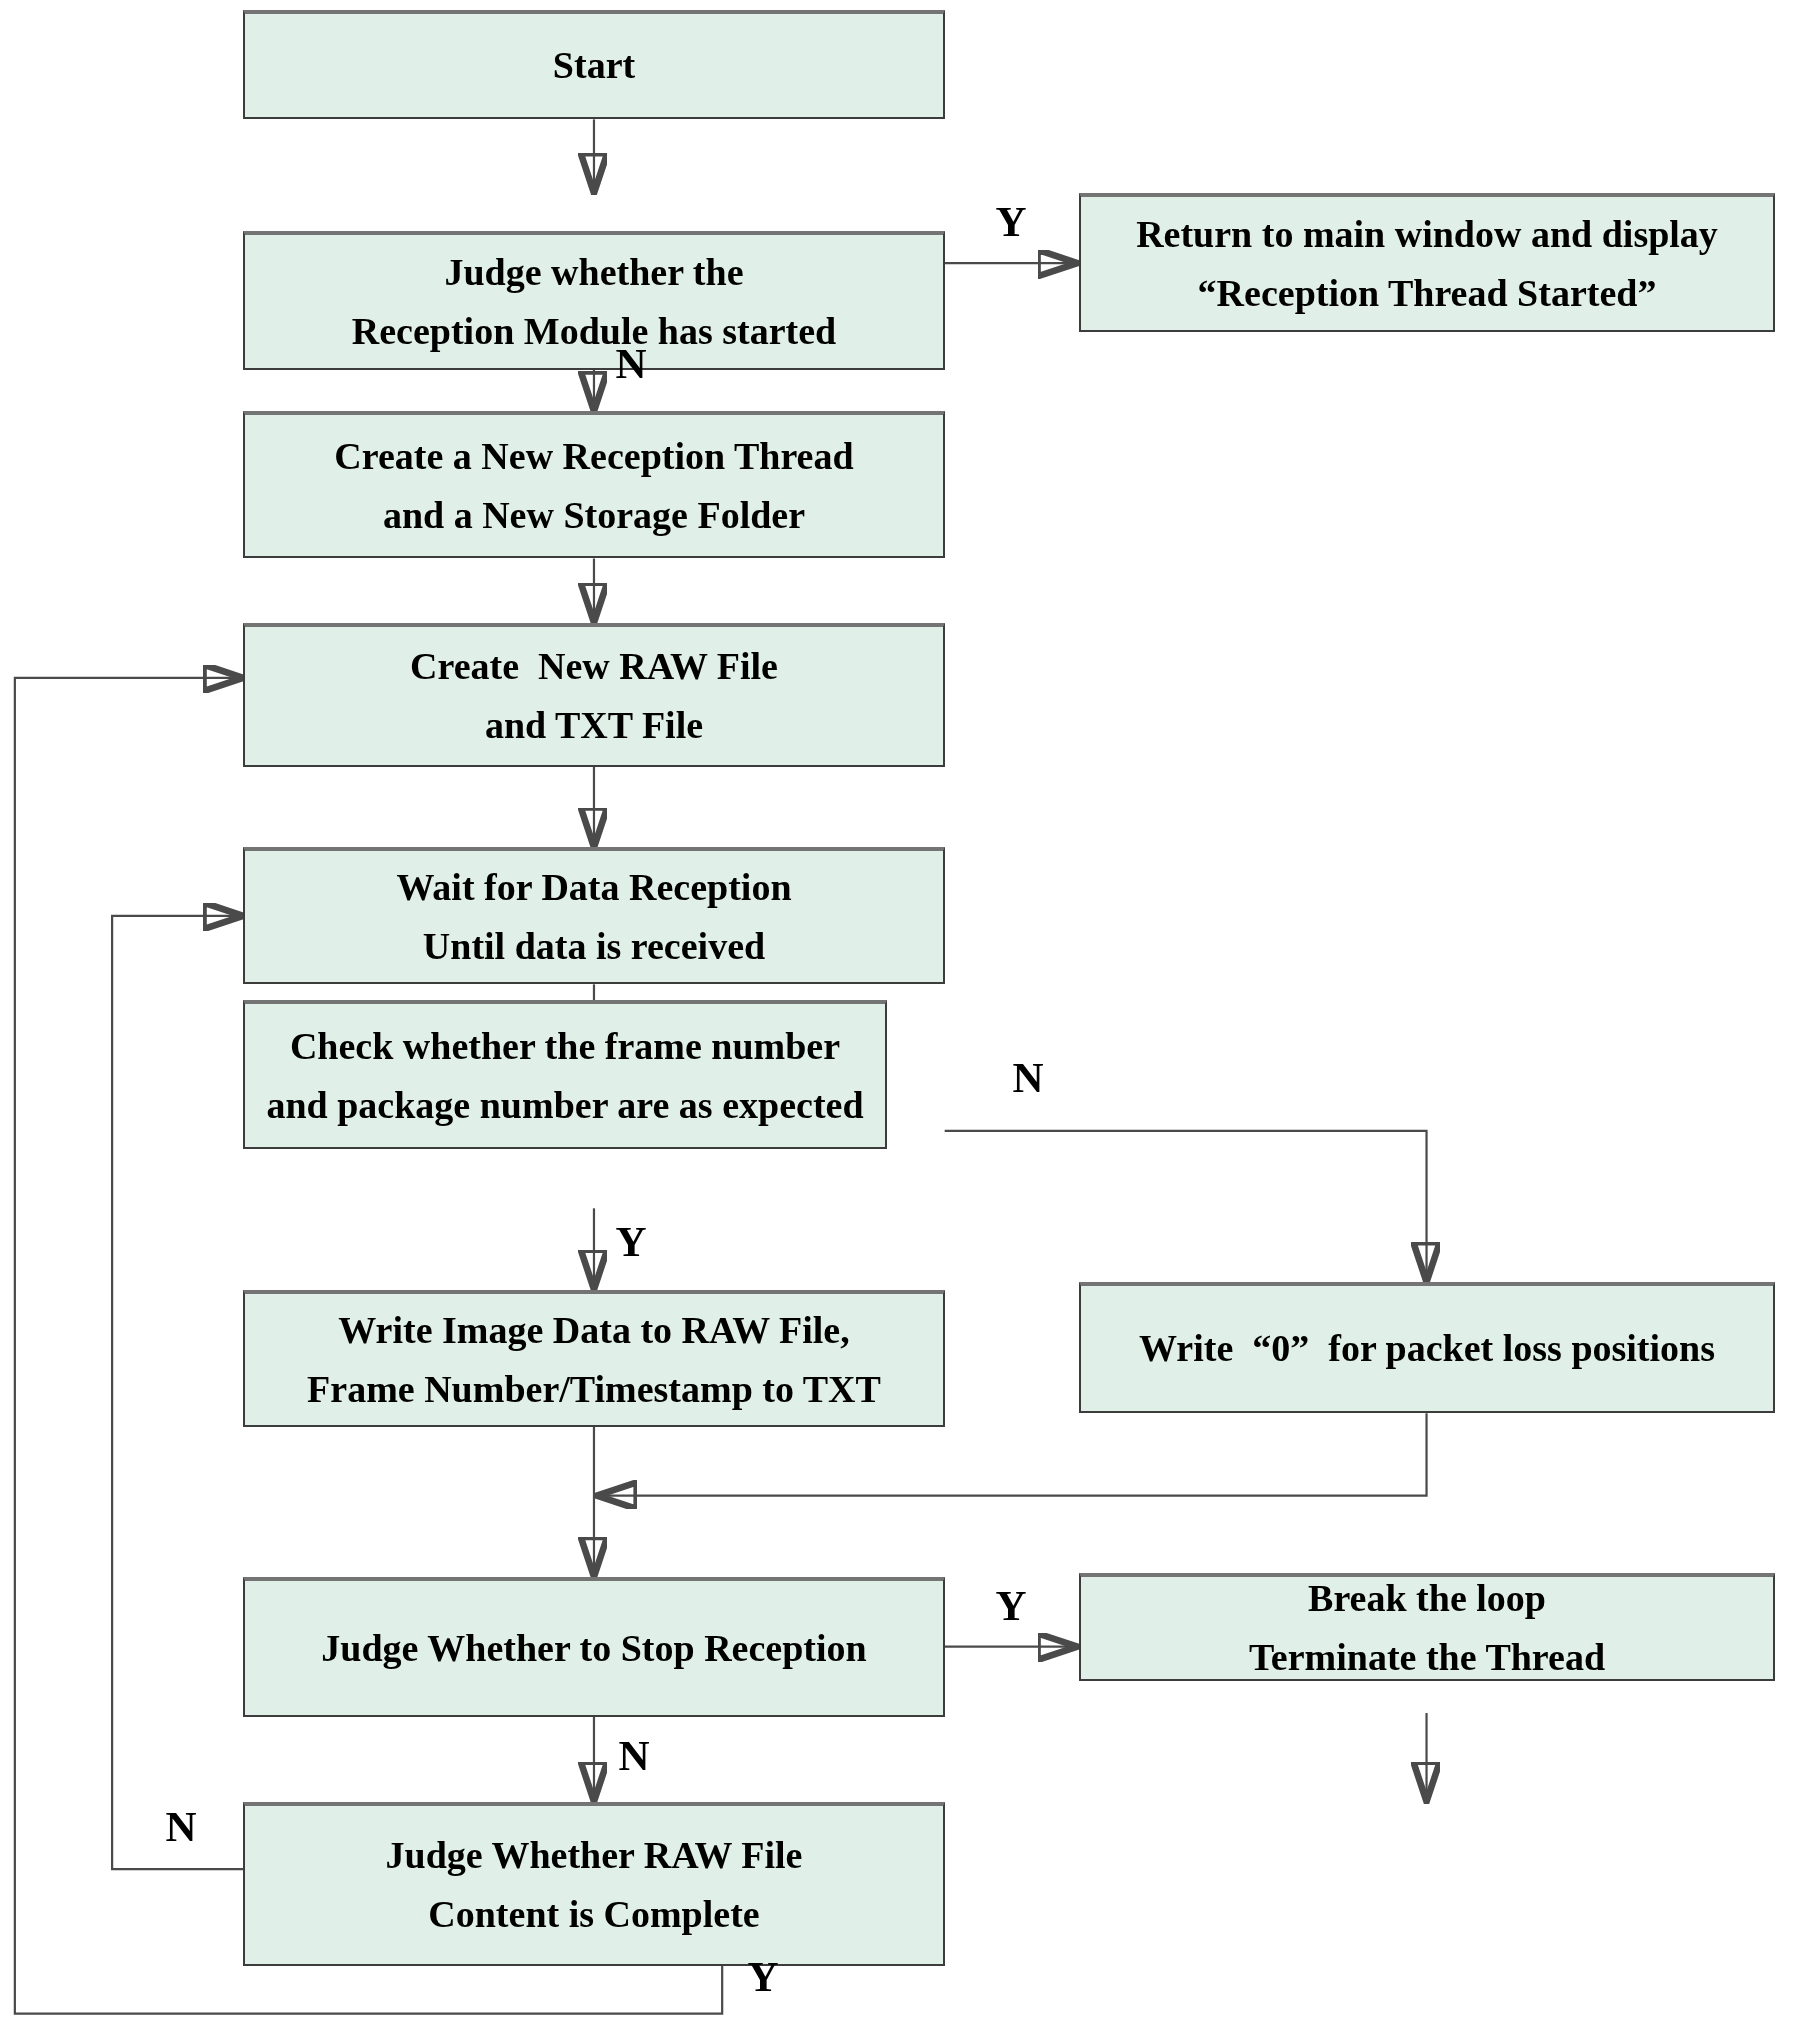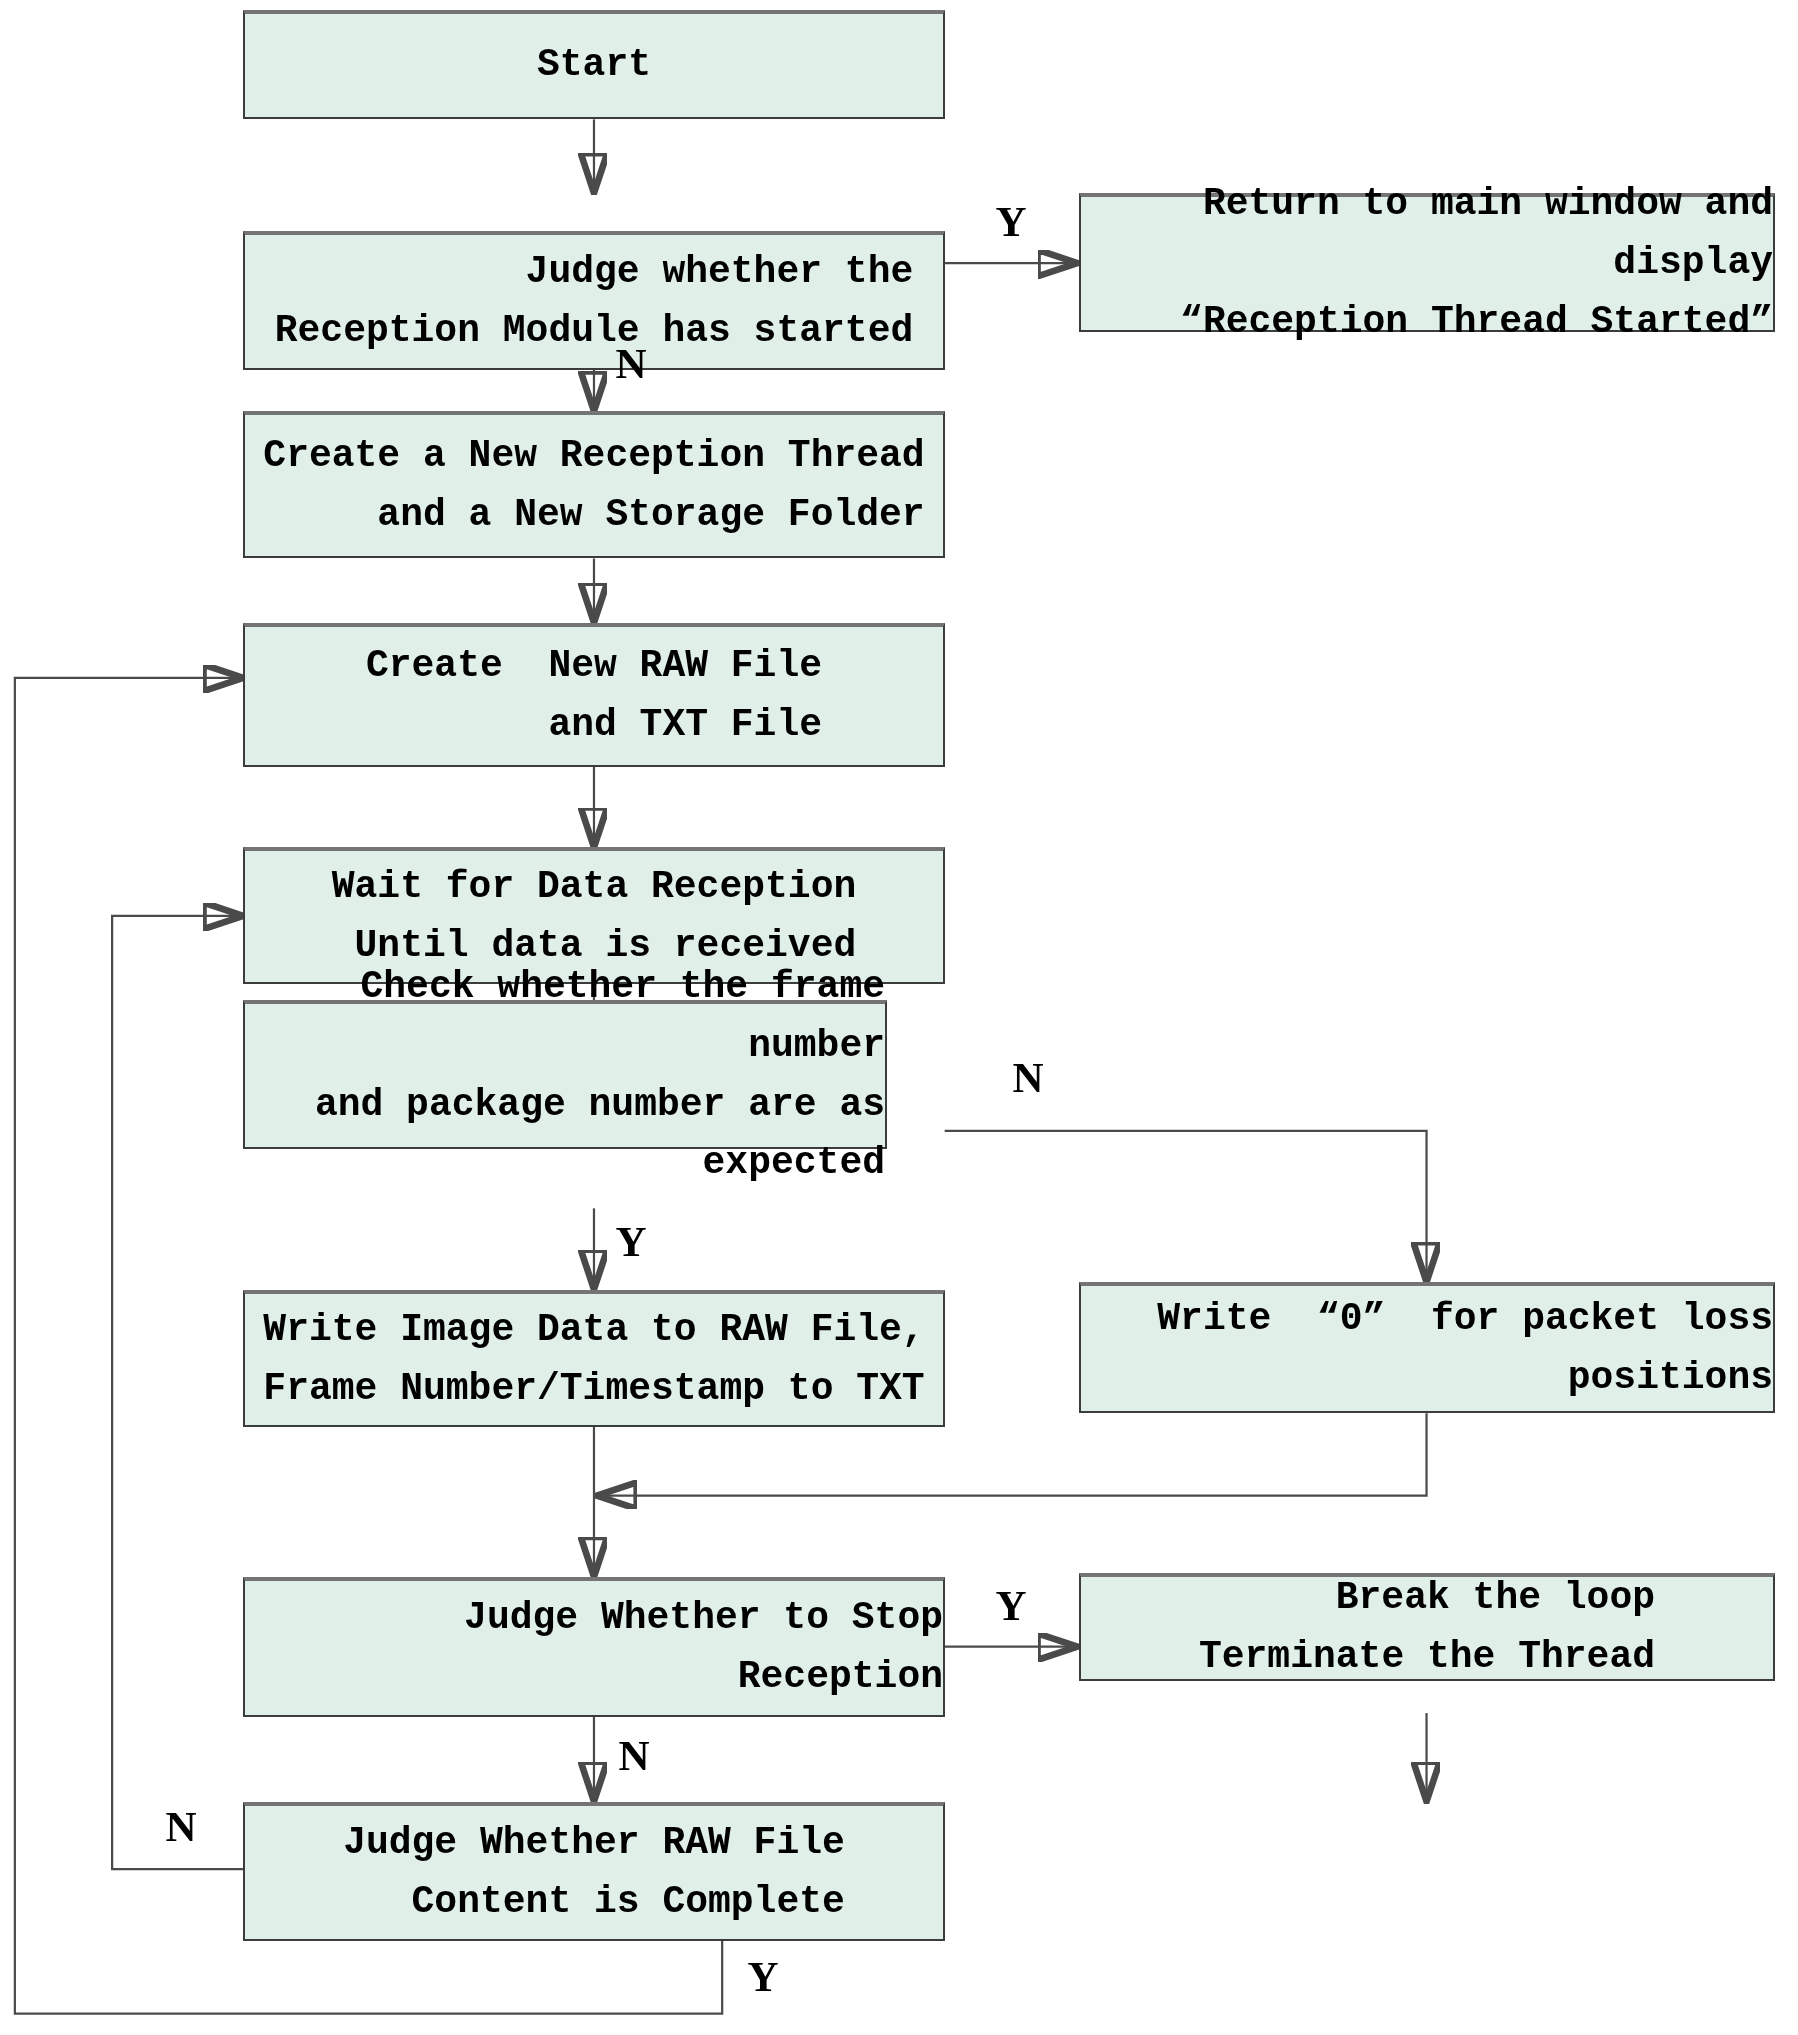--- a/index.html
+++ b/index.html
@@ -21,27 +21,26 @@
   }
   .node {
     position: absolute;
     box-sizing: border-box;
     background: var(--box-fill);
     border: 2.2px solid var(--box-border);
     border-top: 4.4px solid var(--box-border-top);
     display: flex;
     align-items: center;
     justify-content: center;
-    text-align: right;
+    text-align: center;
     font-weight: bold;
     font-size: 38px;
     line-height: 1.55;
     color: var(--text-color);
     white-space: pre-wrap;
-    font-family: Liberation Mono, monospace;
   }
   .elabel {
     position: absolute;
     transform: translate(-50%, -50%);
     font-weight: bold;
     font-size: 43px;
     color: var(--text-color);
     line-height: 1;
   }
   #wires {
@@ -99,21 +98,21 @@
 Until data is received</div>
 
   <div class="node" style="left:243px; top:1000px; width:644px; height:149px;">Check whether the frame number
 and package number are as expected</div>
 
   <div class="node" style="left:243px; top:1290px; width:702px; height:137px;">Write Image Data to RAW File,
 Frame Number/Timestamp to TXT</div>
 
   <div class="node" style="left:243px; top:1577px; width:702px; height:140px;">Judge Whether to Stop Reception</div>
 
-  <div class="node" style="left:243px; top:1802px; width:702px; height:139px;">Judge Whether RAW File
+  <div class="node" style="left:243px; top:1802px; width:702px; height:164px;">Judge Whether RAW File
 Content is Complete</div>
 
   <div class="node" style="left:1079px; top:193px; width:696px; height:139px;">Return to main window and display
 “Reception Thread Started”</div>
 
   <div class="node" style="left:1079px; top:1282px; width:696px; height:131px;">Write  “0”  for packet loss positions</div>
 
   <div class="node" style="left:1079px; top:1573px; width:696px; height:108px;">Break the loop
 Terminate the Thread</div>
 

